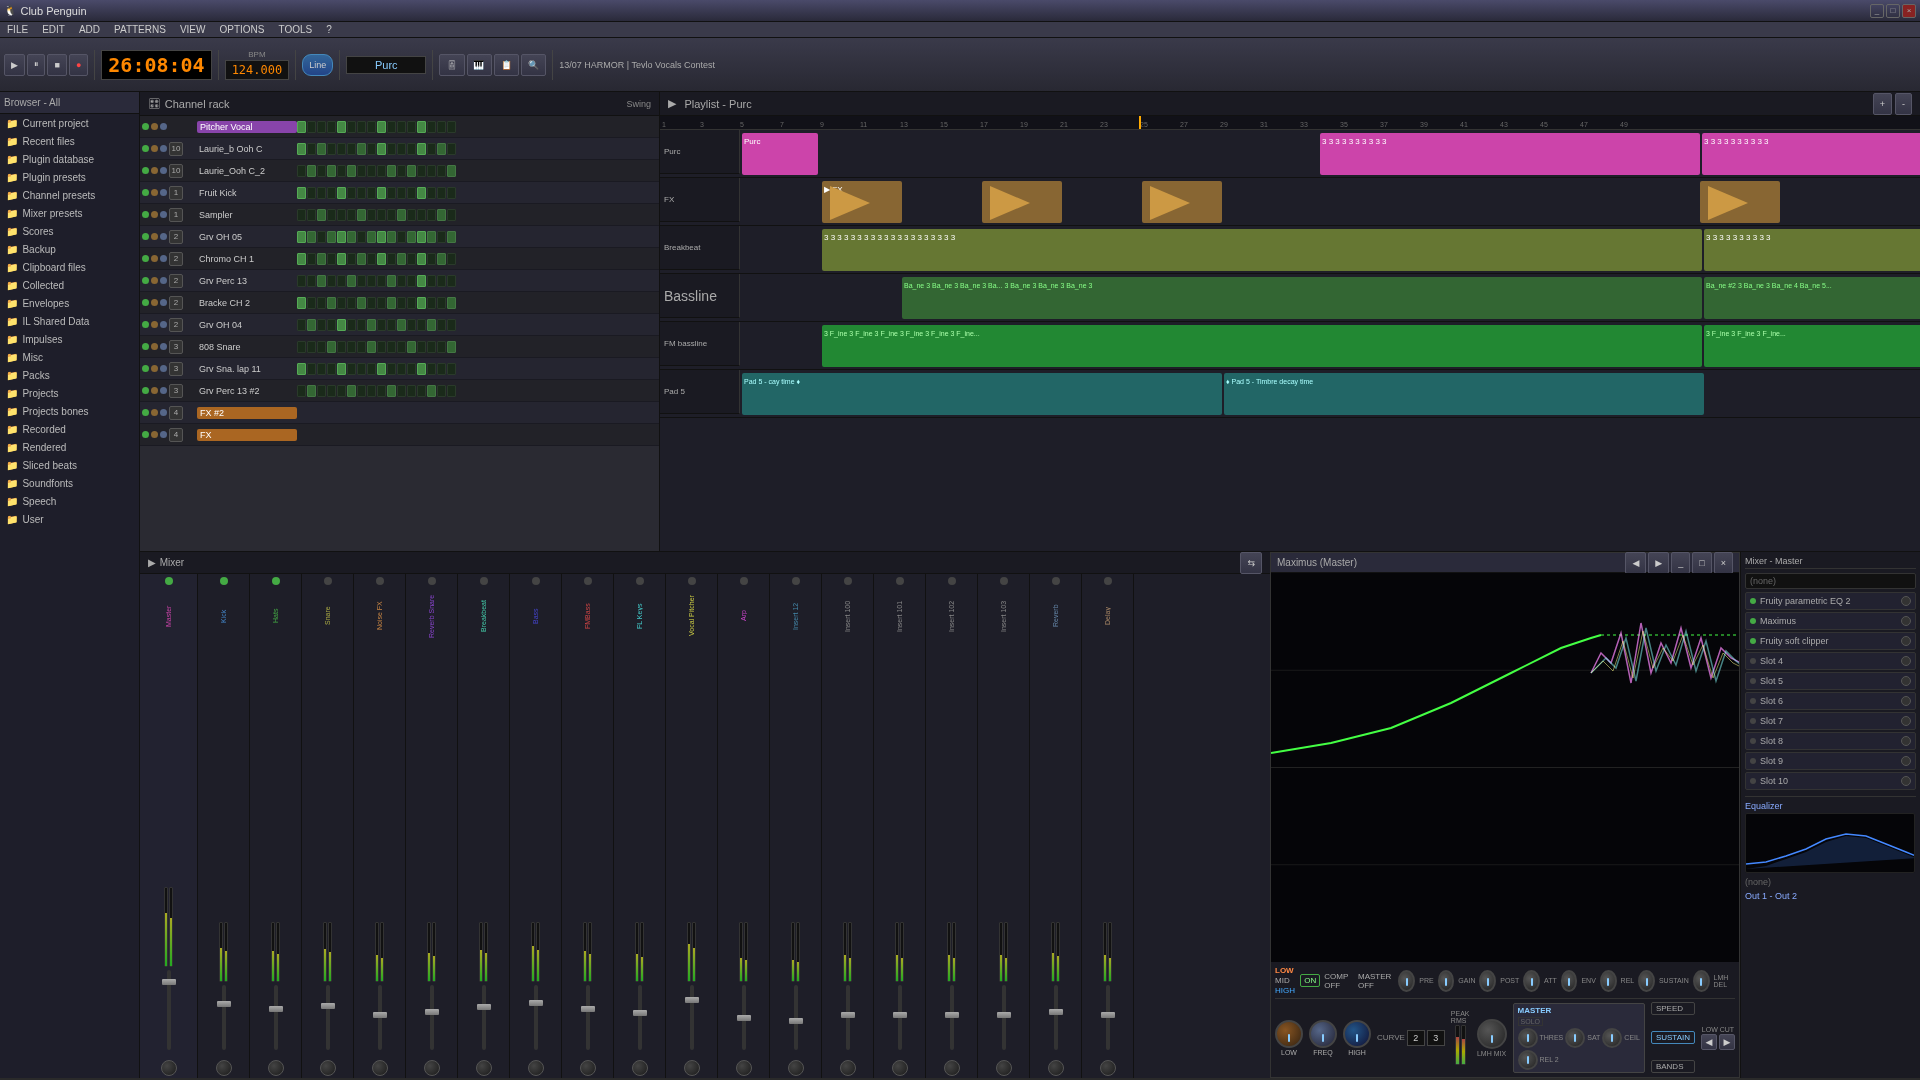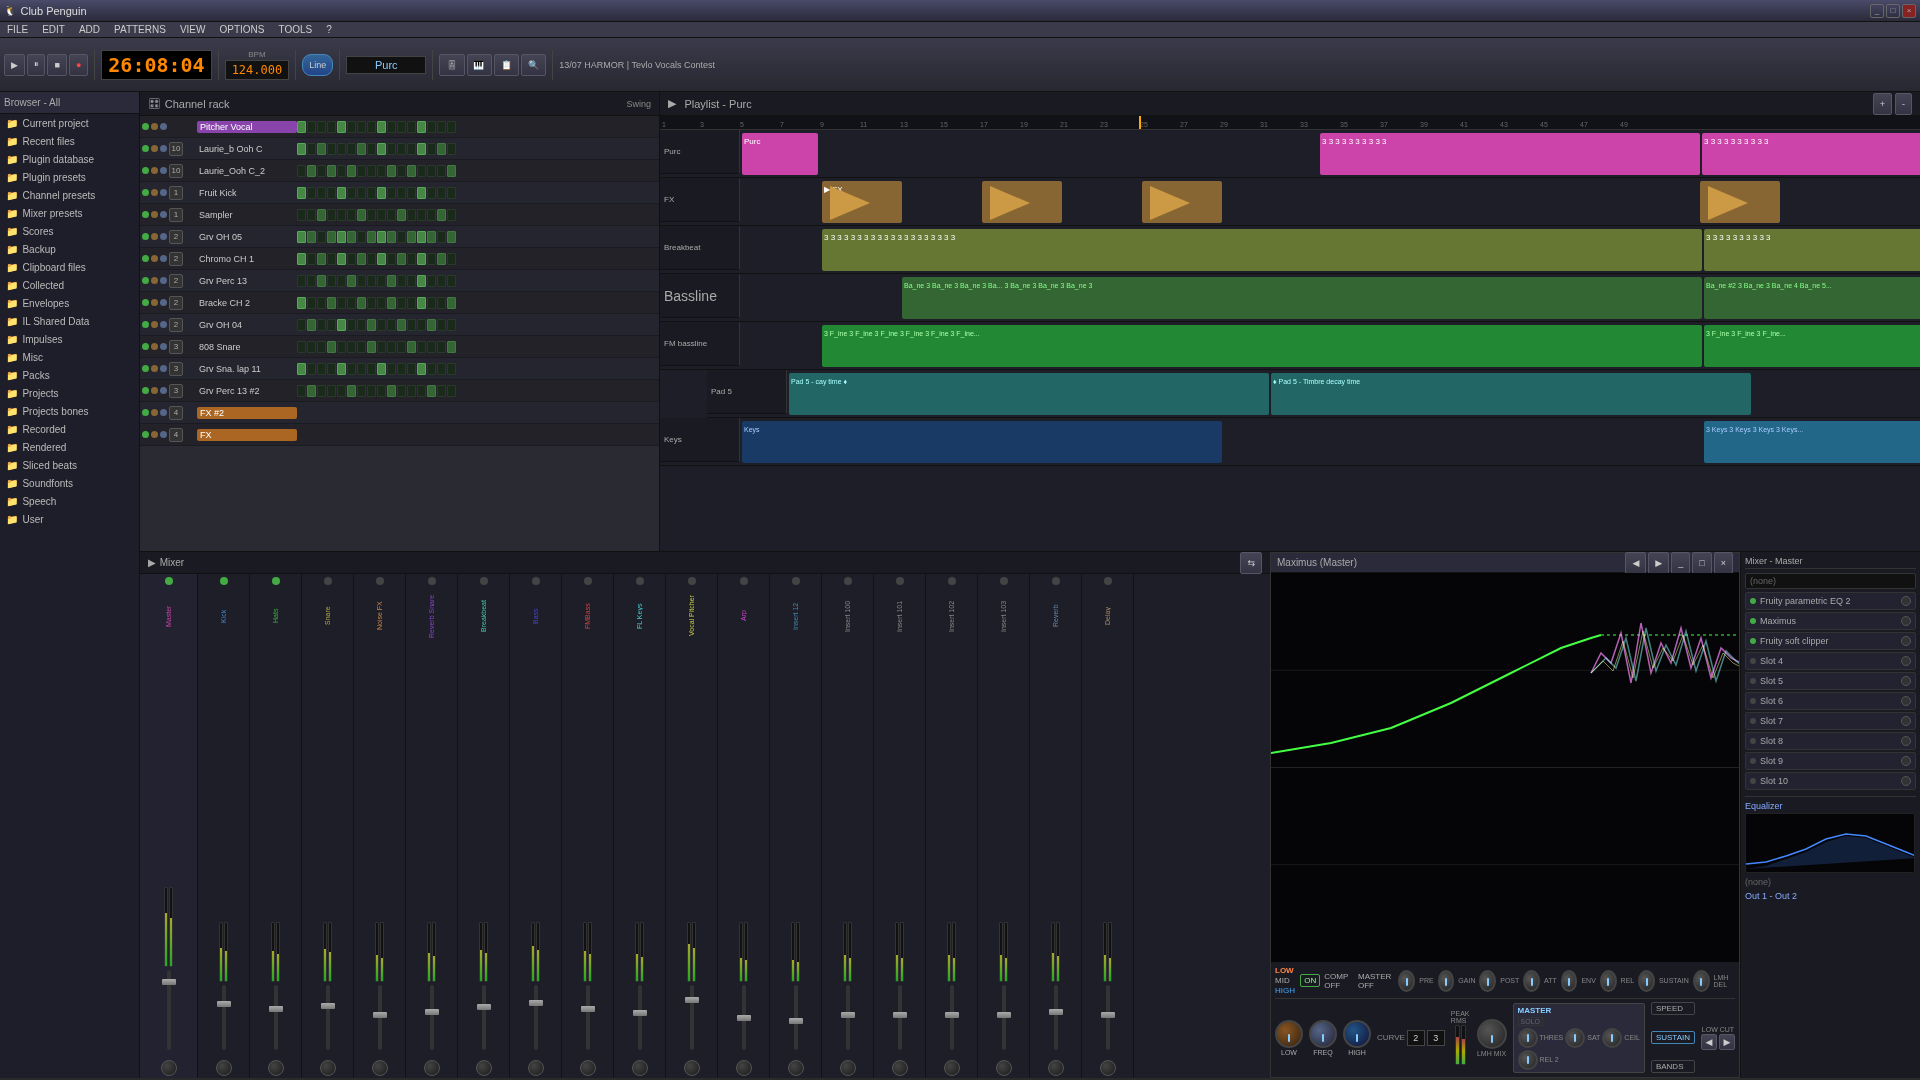--- a/index.html
+++ b/index.html
@@ -1155,47 +1155,34 @@
             <div style="flex:1;position:relative;height:48px;overflow:hidden;">
               <svg width="100%" height="48">
                 <rect x="82" y="3" width="880" height="42" fill="#228833" rx="2"></rect>
                 <text x="84" y="14" fill="#aaffaa" font-size="7">3 F_ine 3 F_ine 3 F_ine 3 F_ine 3 F_ine 3 F_ine...</text>
                 <rect x="964" y="3" width="400" height="42" fill="#228833" rx="2"></rect>
                 <text x="966" y="14" fill="#aaffaa" font-size="7">3 F_ine 3 F_ine 3 F_ine...</text>
               </svg>
             </div>
           </div>
 
-          <div class="track-row" style="height:48px;margin-left:47px;">
+          <div class="track-row" style="height:48px;">
             <div class="ptn" style="width:80px;flex-shrink:0;background:#1a1a22;border-right:1px solid #333;">
               <span style="font-size:8px;color:#aaa;">Pad 5</span>
             </div>
             <div style="flex:1;position:relative;height:48px;overflow:hidden;">
               <svg width="100%" height="48">
                 <rect x="2" y="3" width="480" height="42" fill="#226666" rx="2"></rect>
                 <text x="4" y="14" fill="#aaffff" font-size="7">Pad 5 - cay time ♦</text>
                 <rect x="484" y="3" width="480" height="42" fill="#226666" rx="2"></rect>
                 <text x="486" y="14" fill="#aaffff" font-size="7">♦ Pad 5 - Timbre decay time</text>
               </svg>
             </div>
           </div>
 
-          <div class="track-row" style="height:48px;">
-            <div class="ptn" style="width:80px;flex-shrink:0;background:#1a1a22;border-right:1px solid #333;">
-              <span style="font-size:8px;color:#aaa;">Keys</span>
-            </div>
-            <div style="flex:1;position:relative;height:48px;overflow:hidden;">
-              <svg width="100%" height="48">
-                <rect x="2" y="3" width="480" height="42" fill="#1a3a66" rx="2"></rect>
-                <text x="4" y="14" fill="#aaccff" font-size="7">Keys</text>
-                <rect x="964" y="3" width="400" height="42" fill="#226688" rx="2"></rect>
-                <text x="966" y="14" fill="#aaccff" font-size="7">3 Keys 3 Keys 3 Keys 3 Keys...</text>
-              </svg>
-            </div>
-          </div>
         </div>
       </div>
     </div>
 
     <div id="bottom-section" style="display:flex;flex:1;overflow:hidden;">
 
       <div id="mixer" style="flex:1;display:flex;flex-direction:column;overflow:hidden;">
         <div class="mixer-header">
           <span>▶</span>
           <span>Mixer</span>

